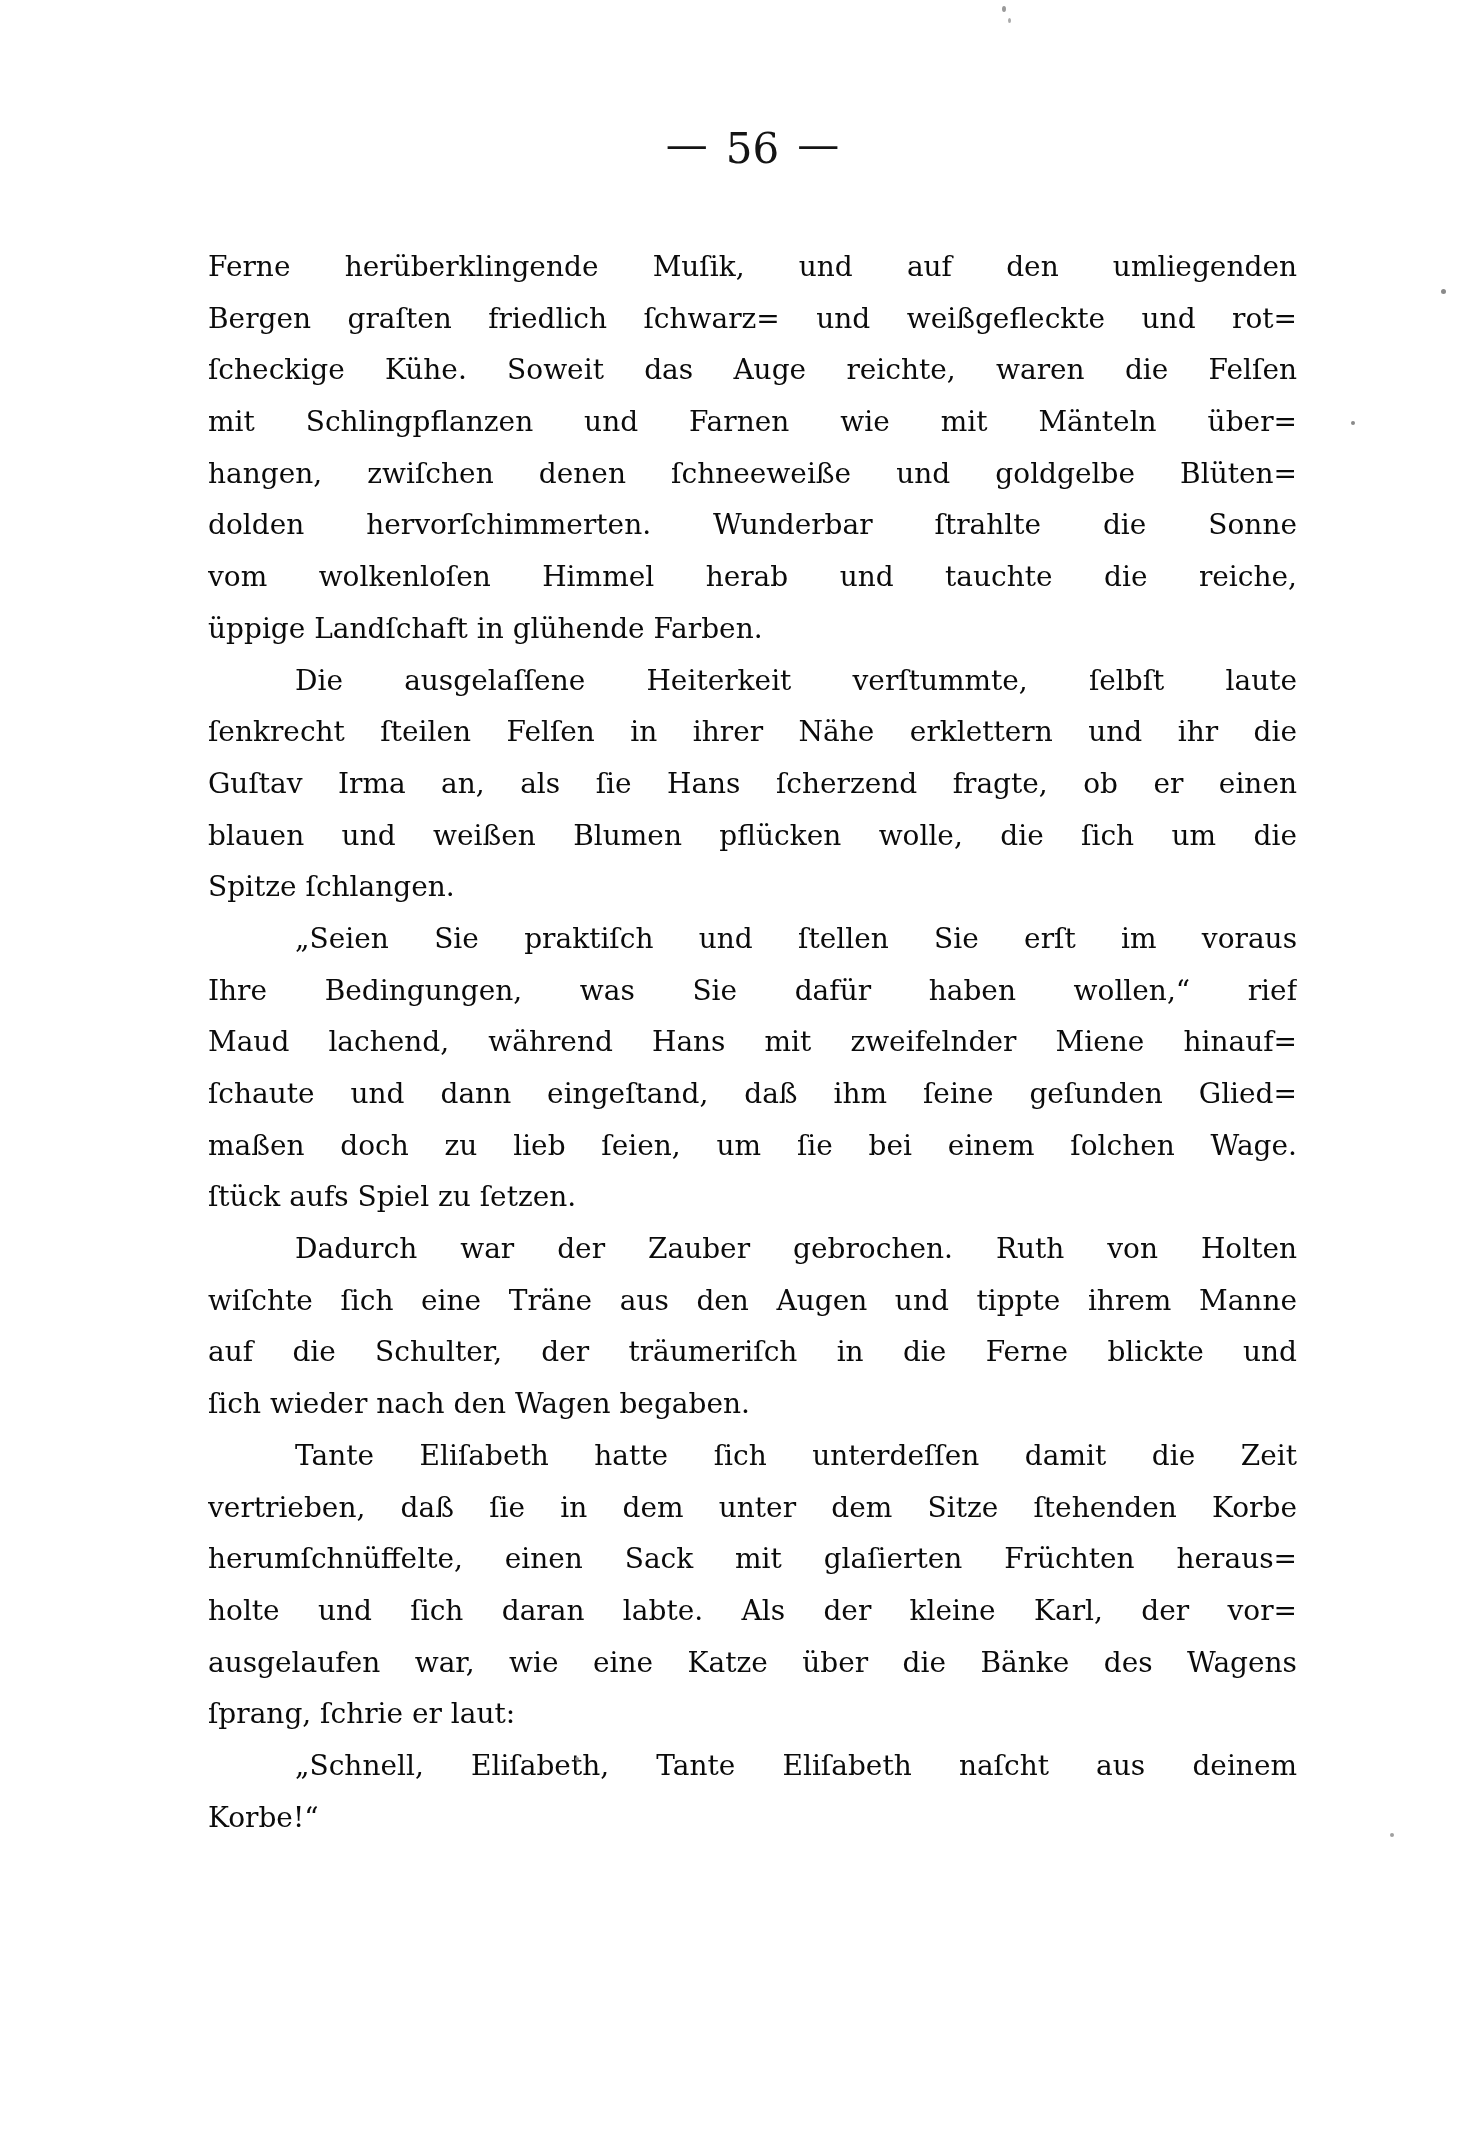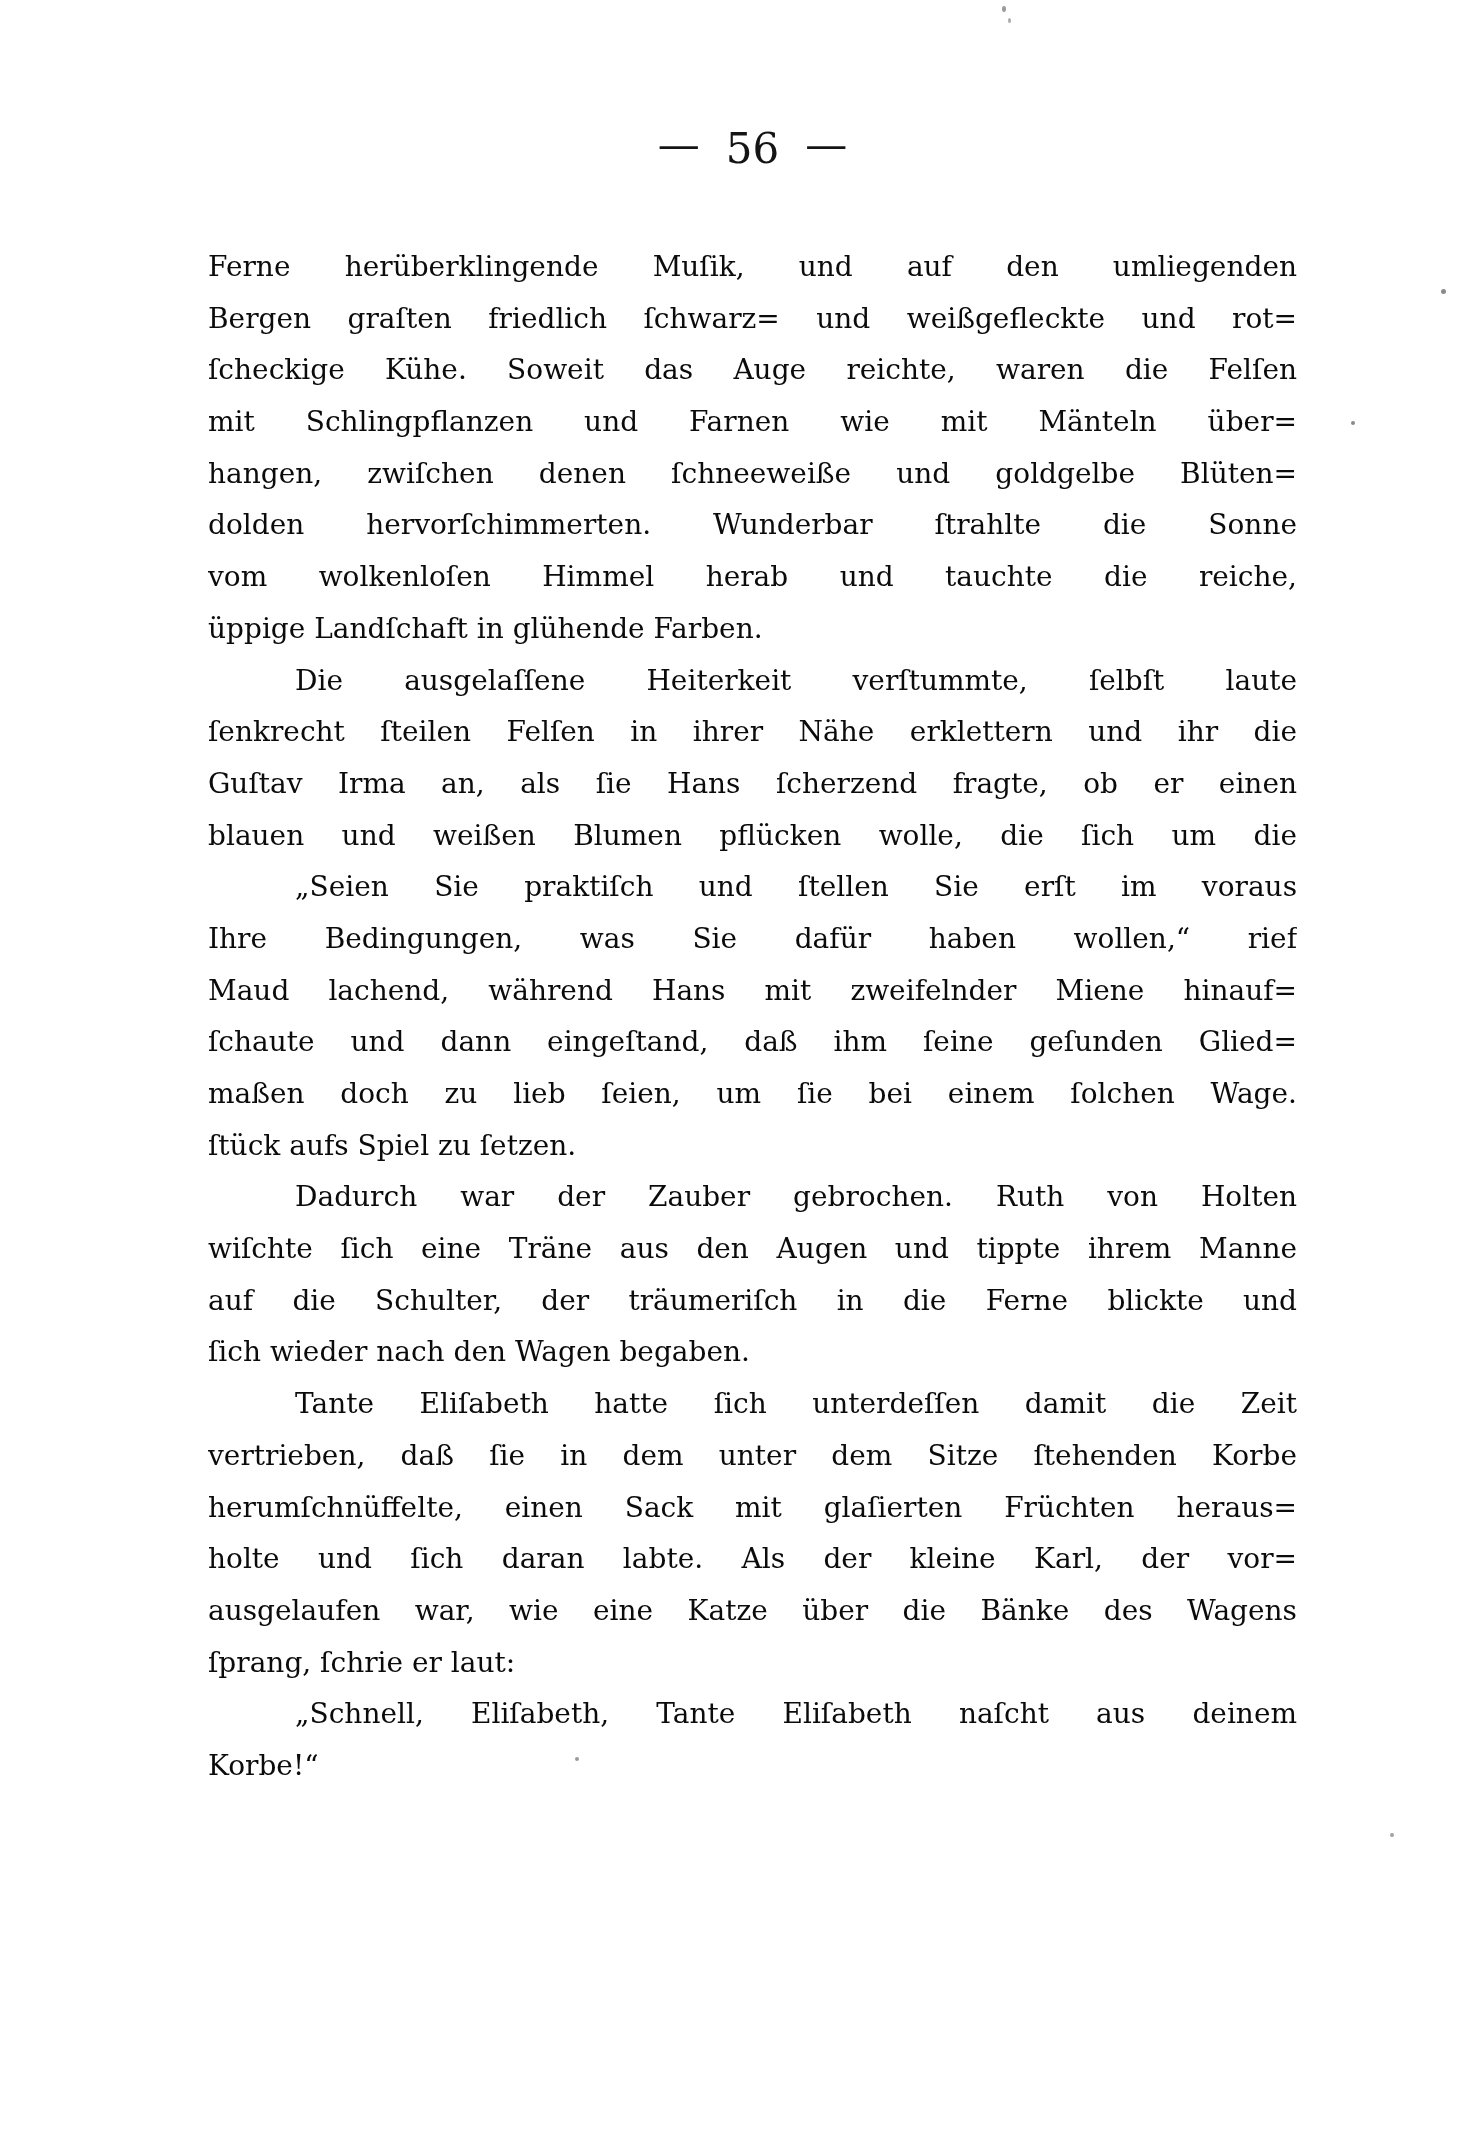--- a/index.html
+++ b/index.html
@@ -25,21 +25,21 @@
     font-size: 42px;
     color: #141414;
     white-space: nowrap;
   }
   .header .dash {
     position: relative;
     top: -4px;
     letter-spacing: 0;
   }
   .header .pageno {
-    margin: 0 26px;
+    margin: 0 18px;
   }
   .textblock {
     position: absolute;
     left: 208px;
     top: 241px;
     width: 1089px;
     font-size: 28px;
     color: #0b0b0b;
   }
   .line {
@@ -83,20 +83,21 @@
       <div class="line">ſcheckige Kühe.  Soweit das Auge reichte, waren die Felſen</div>
       <div class="line">mit Schlingpflanzen und Farnen wie mit Mänteln über=</div>
       <div class="line">hangen, zwiſchen denen ſchneeweiße und goldgelbe Blüten=</div>
       <div class="line">dolden hervorſchimmerten.  Wunderbar ſtrahlte die Sonne</div>
       <div class="line">vom wolkenloſen Himmel herab und tauchte die reiche,</div>
       <div class="line end">üppige Landſchaft in glühende Farben.</div>
       <div class="line indent">Die ausgelaſſene Heiterkeit verſtummte, ſelbſt laute</div>
       <div class="line">ſenkrecht ſteilen Felſen in ihrer Nähe erklettern und ihr die</div>
       <div class="line">Guſtav Irma an, als ſie Hans ſcherzend fragte, ob er einen</div>
       <div class="line">blauen und weißen Blumen pflücken wolle, die ſich um die</div>
+      <div class="line end">Spitze ſchlangen.</div>
       <div class="line indent">„Seien Sie praktiſch und ſtellen Sie erſt im voraus</div>
       <div class="line">Ihre Bedingungen, was Sie dafür haben wollen,“ rief</div>
       <div class="line">Maud lachend, während Hans mit zweifelnder Miene hinauf=</div>
       <div class="line">ſchaute und dann eingeſtand, daß ihm ſeine geſunden Glied=</div>
       <div class="line">maßen doch zu lieb ſeien, um ſie bei einem ſolchen Wage.</div>
       <div class="line end">ſtück aufs Spiel zu ſetzen.</div>
       <div class="line indent">Dadurch war der Zauber gebrochen.  Ruth von Holten</div>
       <div class="line">wiſchte ſich eine Träne aus den Augen und tippte ihrem Manne</div>
       <div class="line">auf die Schulter, der träumeriſch in die Ferne blickte und</div>
       <div class="line end">ſich wieder nach den Wagen begaben.</div>

